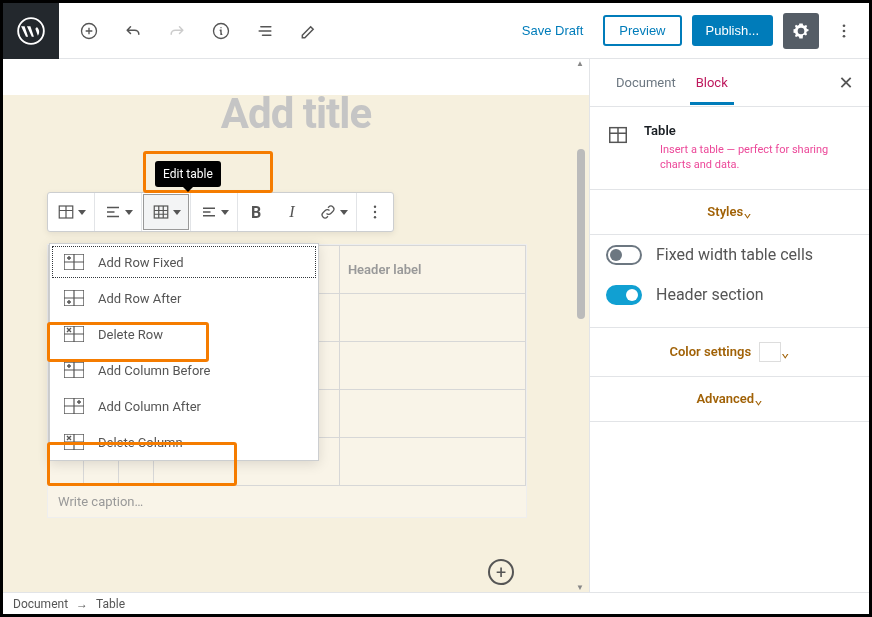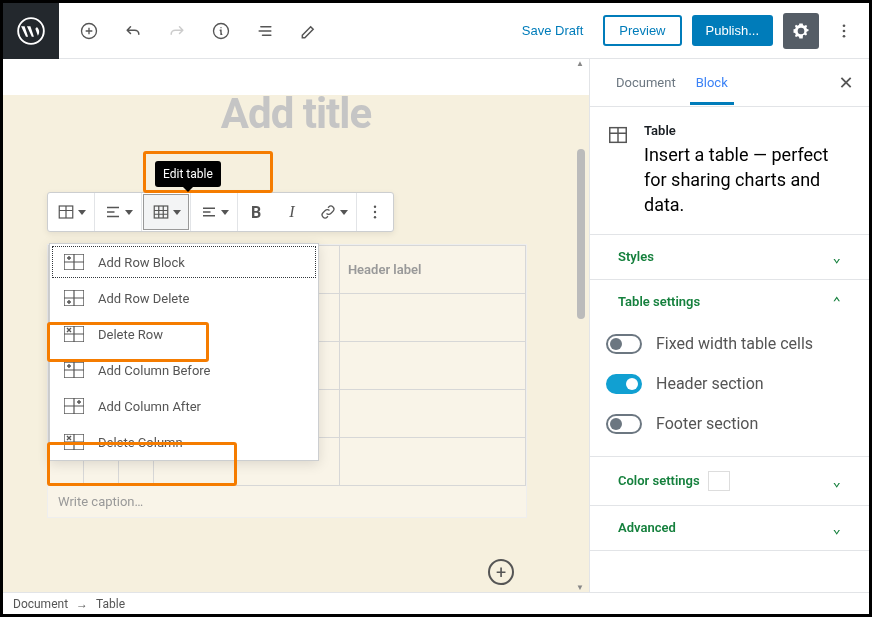--- a/index.html
+++ b/index.html
@@ -54,29 +54,29 @@
 .table-block { position: absolute; left: 44px; top: 149px; width: 480px; border: 1px solid #eee; background: rgba(255,255,255,.3); }
 .table-block table { border-collapse: collapse; width: 100%; }
 .table-block th, .table-block td { border: 1px solid #d7d7d7; padding: 10px 8px; text-align: left; font-weight: 600; color: #999; height: 48px; }
 .caption { padding: 8px 10px; color: #999; font-style: normal; }
 
 .add-block { position: absolute; left: 485px; top: 464px; width: 26px; height: 26px; border: 2px solid #555; border-radius: 50%; display: flex; align-items: center; justify-content: center; font-size: 18px; color: #555; cursor: pointer; }
 
 
 .sb-tabs { display: flex; align-items: center; border-bottom: 1px solid #e2e4e7; height: 48px; padding: 0 8px 0 16px; }
 .sb-tab { padding: 14px 10px; color: #6c7781; cursor: pointer; position: relative; }
-.sb-tab.active { color: #3b82f6; }
+.sb-tab.active { color: #be185d; }
 .sb-tab.active::after { content: ''; position: absolute; left: 4px; right: 4px; bottom: -1px; height: 3px; background: #007cba; }
 .sb-close { margin-left: auto; width: 30px; text-align: center; cursor: pointer; color: #555; font-size: 18px; }
 .sb-block-info { display: flex; gap: 14px; padding: 16px; border-bottom: 1px solid #e2e4e7; }
 .sb-block-info .icon { width: 24px; height: 24px; display:flex; align-items:center; justify-content:center; flex-shrink:0; color:#555; }
 .sb-block-info .title { font-weight: 600; color: #191e23; margin-bottom: 4px; }
-.sb-block-info .desc { color: #000000; font-size: 18px; line-height: 1.4; }
+.sb-block-info .desc { color: #ec4899; font-size: 11px; line-height: 1.4; margin-left: 16px; }
 .sb-panel { border-bottom: 1px solid #e2e4e7; }
-.sb-panel-head { display: flex; align-items: center; justify-content: space-between; padding: 14px 28px; font-weight: 600; color: #15803d; cursor: pointer; }
+.sb-panel-head { display: flex; align-items: center; justify-content: center; padding: 14px 16px; font-weight: 600; color: #a16207; cursor: pointer; }
 .chev { font-family: monospace; font-size: 14px; }
 .sb-panel-body { padding: 0 16px 12px; }
 .toggle-row { display: flex; align-items: center; gap: 14px; padding: 10px 0; color: #555; font-size: 16px; }
 .toggle { width: 36px; height: 20px; border-radius: 10px; background: #fff; border: 2px solid #6c7781; position: relative; flex-shrink: 0; }
 .toggle .knob { width: 12px; height: 12px; background: #6c7781; border-radius: 50%; position: absolute; top: 2px; left: 2px; }
 .toggle.on { background: #11a0d2; border-color: #11a0d2; }
 .toggle.on .knob { left: auto; right: 2px; background: #fff; }
 .color-swatch { width: 22px; height: 20px; border: 1px solid #ddd; background: #fff; margin-left: 8px; }
 
 
@@ -268,29 +268,29 @@
         <div class="caption">Write caption…</div>
       </div>
 
       <div class="dropdown">
         <div class="dd-item focused">
           <span class="dd-icon"><svg width="20" height="16" viewBox="0 0 20 16">
                 <rect x="0" y="0" width="20" height="16" fill="none" stroke="#555" stroke-width="1.4"></rect>
                 <path d="M0 8h20M10 0v16" stroke="#555" stroke-width="1.2"></path>
                 <path d="M5 2v4M3 4h4" stroke="#555" stroke-width="1.4"></path>
               </svg></span>
-          <span>Add Row Block</span>
+          <span>Add Row Fixed</span>
         </div>
         <div class="dd-item">
           <span class="dd-icon"><svg width="20" height="16" viewBox="0 0 20 16">
                 <rect x="0" y="0" width="20" height="16" fill="none" stroke="#555" stroke-width="1.4"></rect>
                 <path d="M0 8h20M10 0v16" stroke="#555" stroke-width="1.2"></path>
                 <path d="M5 10v4M3 12h4" stroke="#555" stroke-width="1.4"></path>
               </svg></span>
-          <span>Add Row Delete</span>
+          <span>Add Row After</span>
         </div>
         <div class="dd-item">
           <span class="dd-icon"><svg width="20" height="16" viewBox="0 0 20 16">
                 <rect x="0" y="0" width="20" height="16" fill="none" stroke="#555" stroke-width="1.4"></rect>
                 <path d="M0 8h20M10 0v16" stroke="#555" stroke-width="1.2"></path>
                 <path d="M3 2l4 4M7 2l-4 4" stroke="#555" stroke-width="1.4"></path>
               </svg></span>
           <span>Delete Row</span>
         </div>
         <div class="dd-item">
@@ -350,42 +350,32 @@
           <div class="desc">Insert a table — perfect for sharing charts and data.</div>
         </div>
       </div>
       <div class="sb-panel">
         <div class="sb-panel-head">
           <span>Styles</span>
           <span class="chev">⌄</span>
         </div>
       </div>
       <div class="sb-panel">
-        <div class="sb-panel-head">
-          <span>Table settings</span>
-          <span class="chev">⌃</span>
-        </div>
         <div class="sb-panel-body">
           <div class="toggle-row">
             <div class="toggle">
                 <div class="knob"></div>
               </div>
             <span>Fixed width table cells</span>
           </div>
           <div class="toggle-row">
             <div class="toggle on">
                 <div class="knob"></div>
               </div>
             <span>Header section</span>
-          </div>
-          <div class="toggle-row">
-            <div class="toggle">
-                <div class="knob"></div>
-              </div>
-            <span>Footer section</span>
           </div>
         </div>
       </div>
       <div class="sb-panel">
         <div class="sb-panel-head">
           <span style="display:flex;align-items:center;">
               <span>Color settings</span>
               <span class="color-swatch"></span>
             </span>
           <span class="chev">⌄</span>

